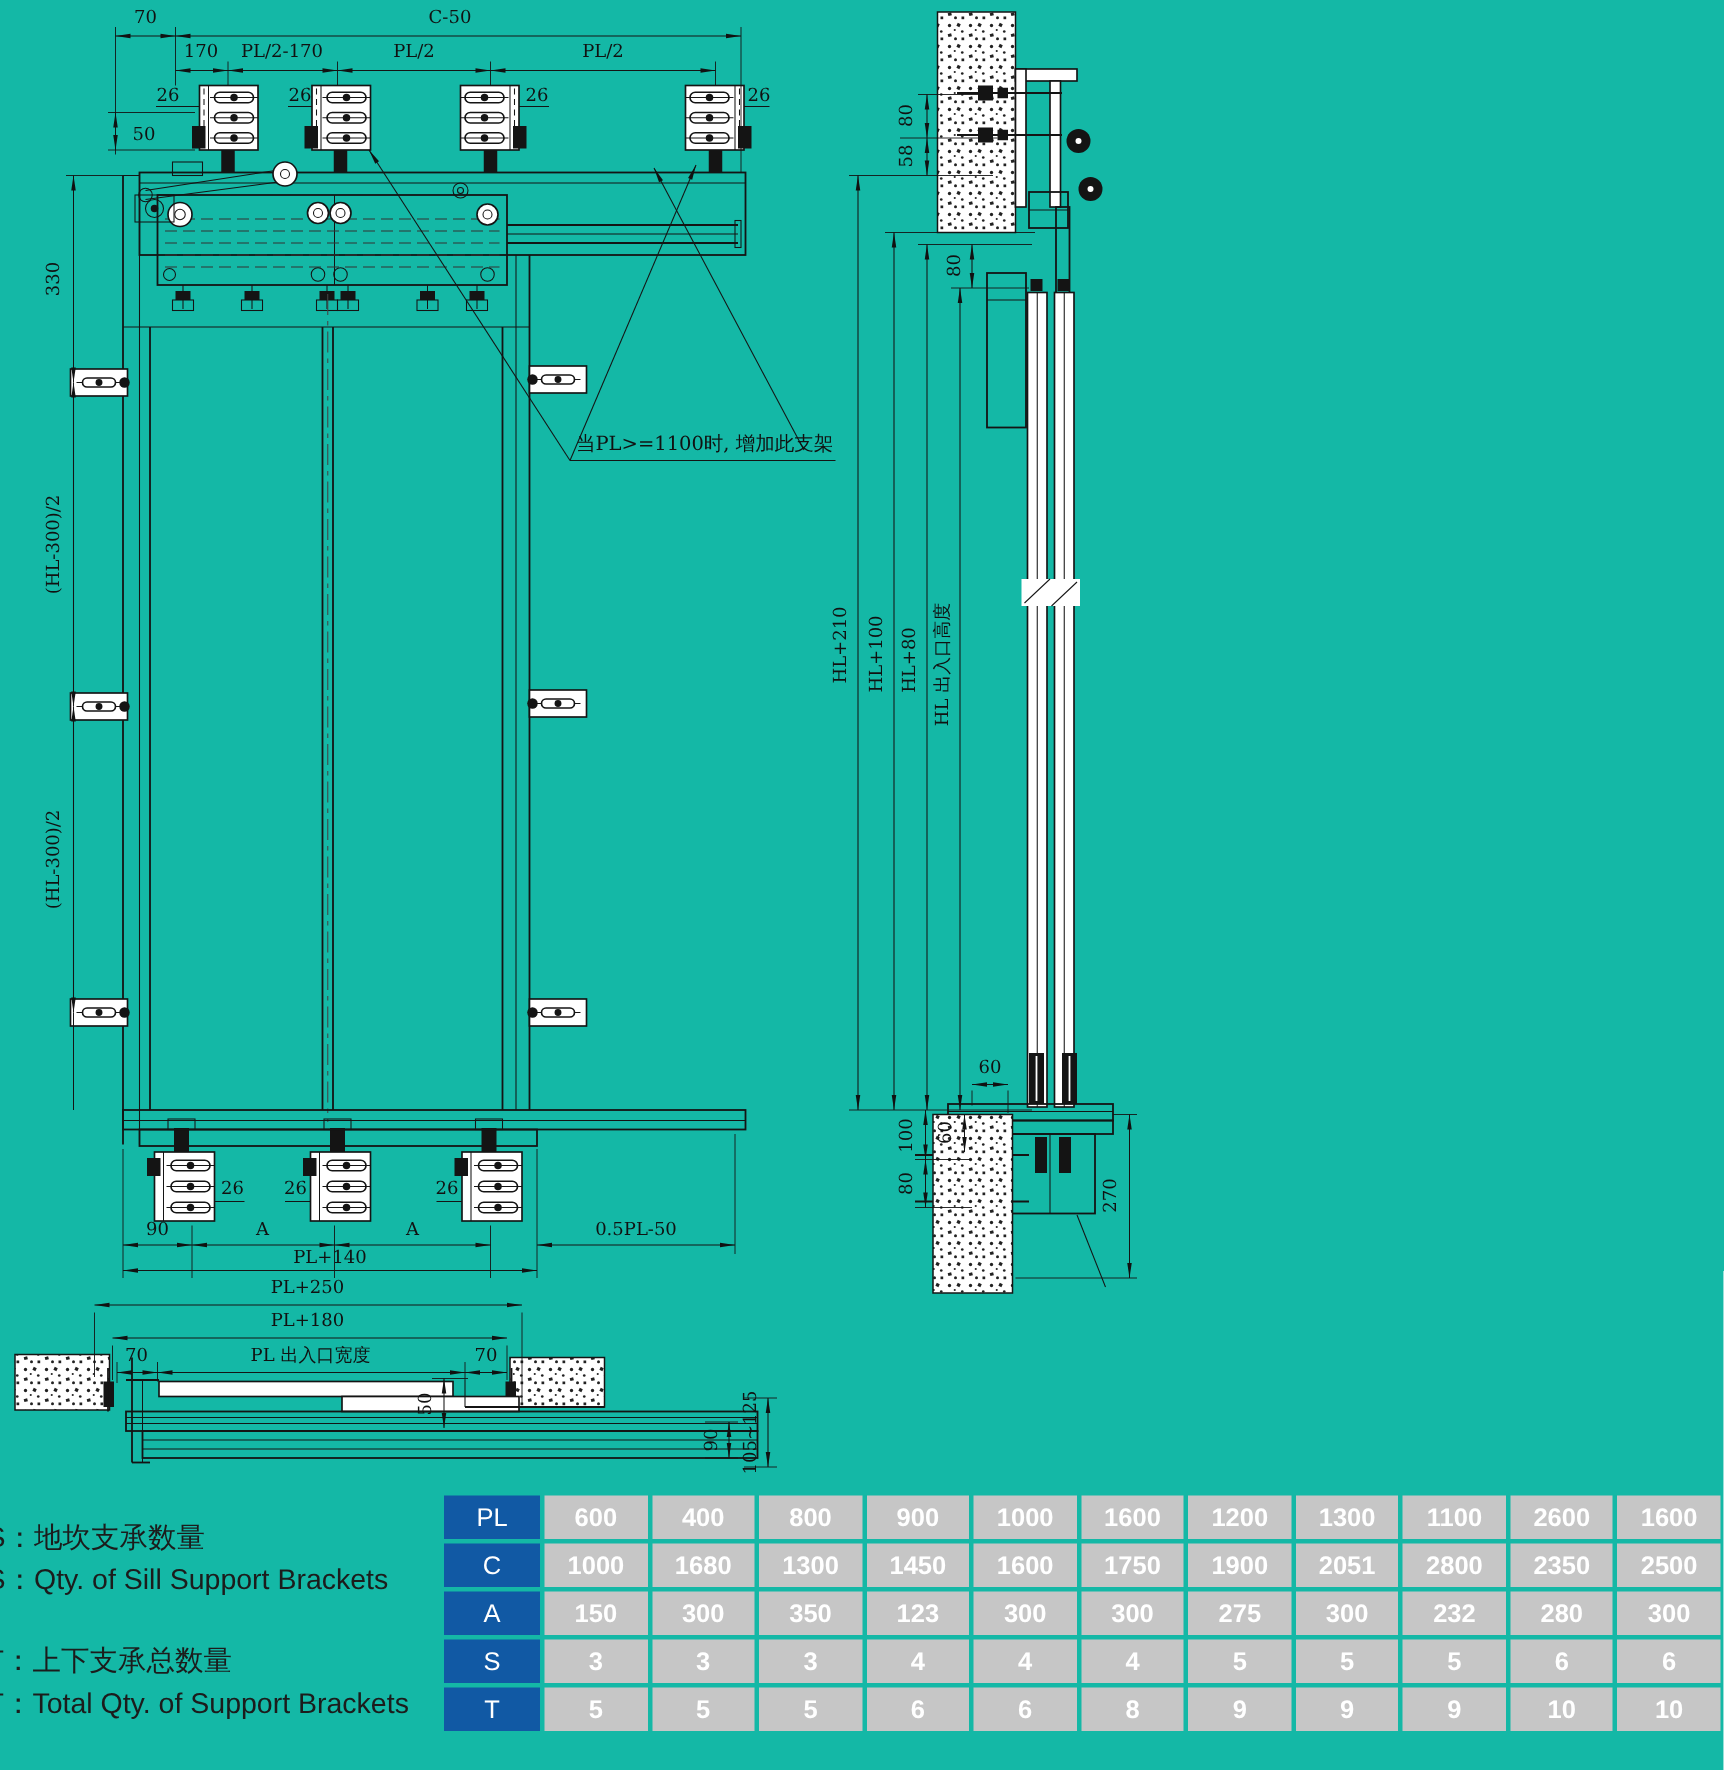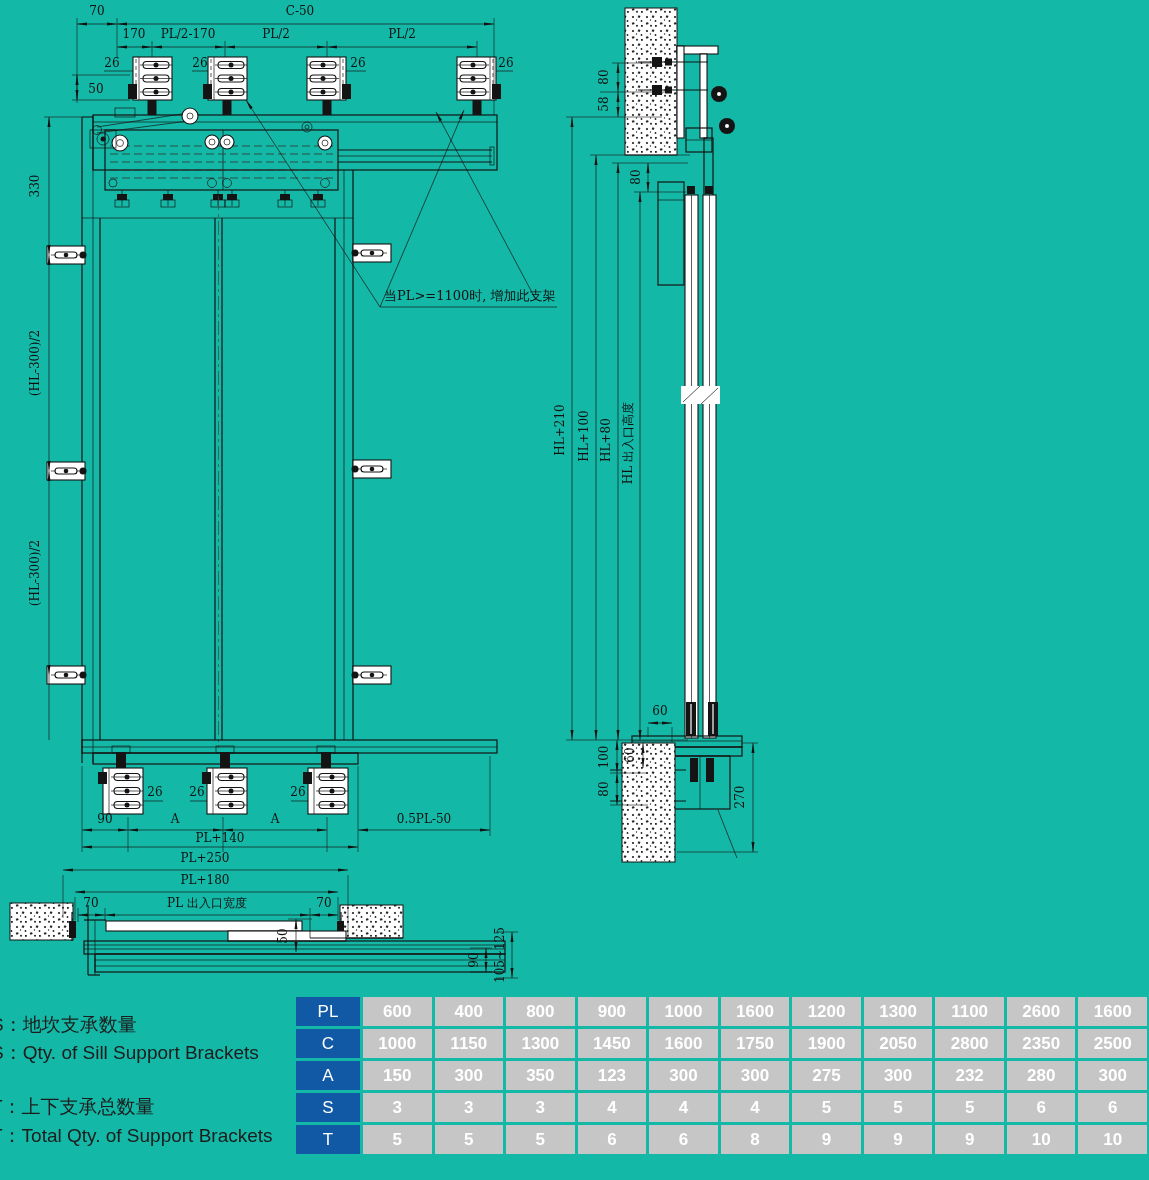--- a/index.html
+++ b/index.html
@@ -474,27 +474,27 @@
       <div class="td">900</div>
       <div class="td">1000</div>
       <div class="td">1600</div>
       <div class="td">1200</div>
       <div class="td">1300</div>
       <div class="td">1100</div>
       <div class="td">2600</div>
       <div class="td">1600</div>
       <div class="th">C</div>
       <div class="td">1000</div>
-      <div class="td">1150</div>
+      <div class="td">1680</div>
       <div class="td">1300</div>
       <div class="td">1450</div>
       <div class="td">1600</div>
       <div class="td">1750</div>
       <div class="td">1900</div>
-      <div class="td">2050</div>
+      <div class="td">2051</div>
       <div class="td">2800</div>
       <div class="td">2350</div>
       <div class="td">2500</div>
       <div class="th">A</div>
       <div class="td">150</div>
       <div class="td">300</div>
       <div class="td">350</div>
       <div class="td">123</div>
       <div class="td">300</div>
       <div class="td">300</div>

